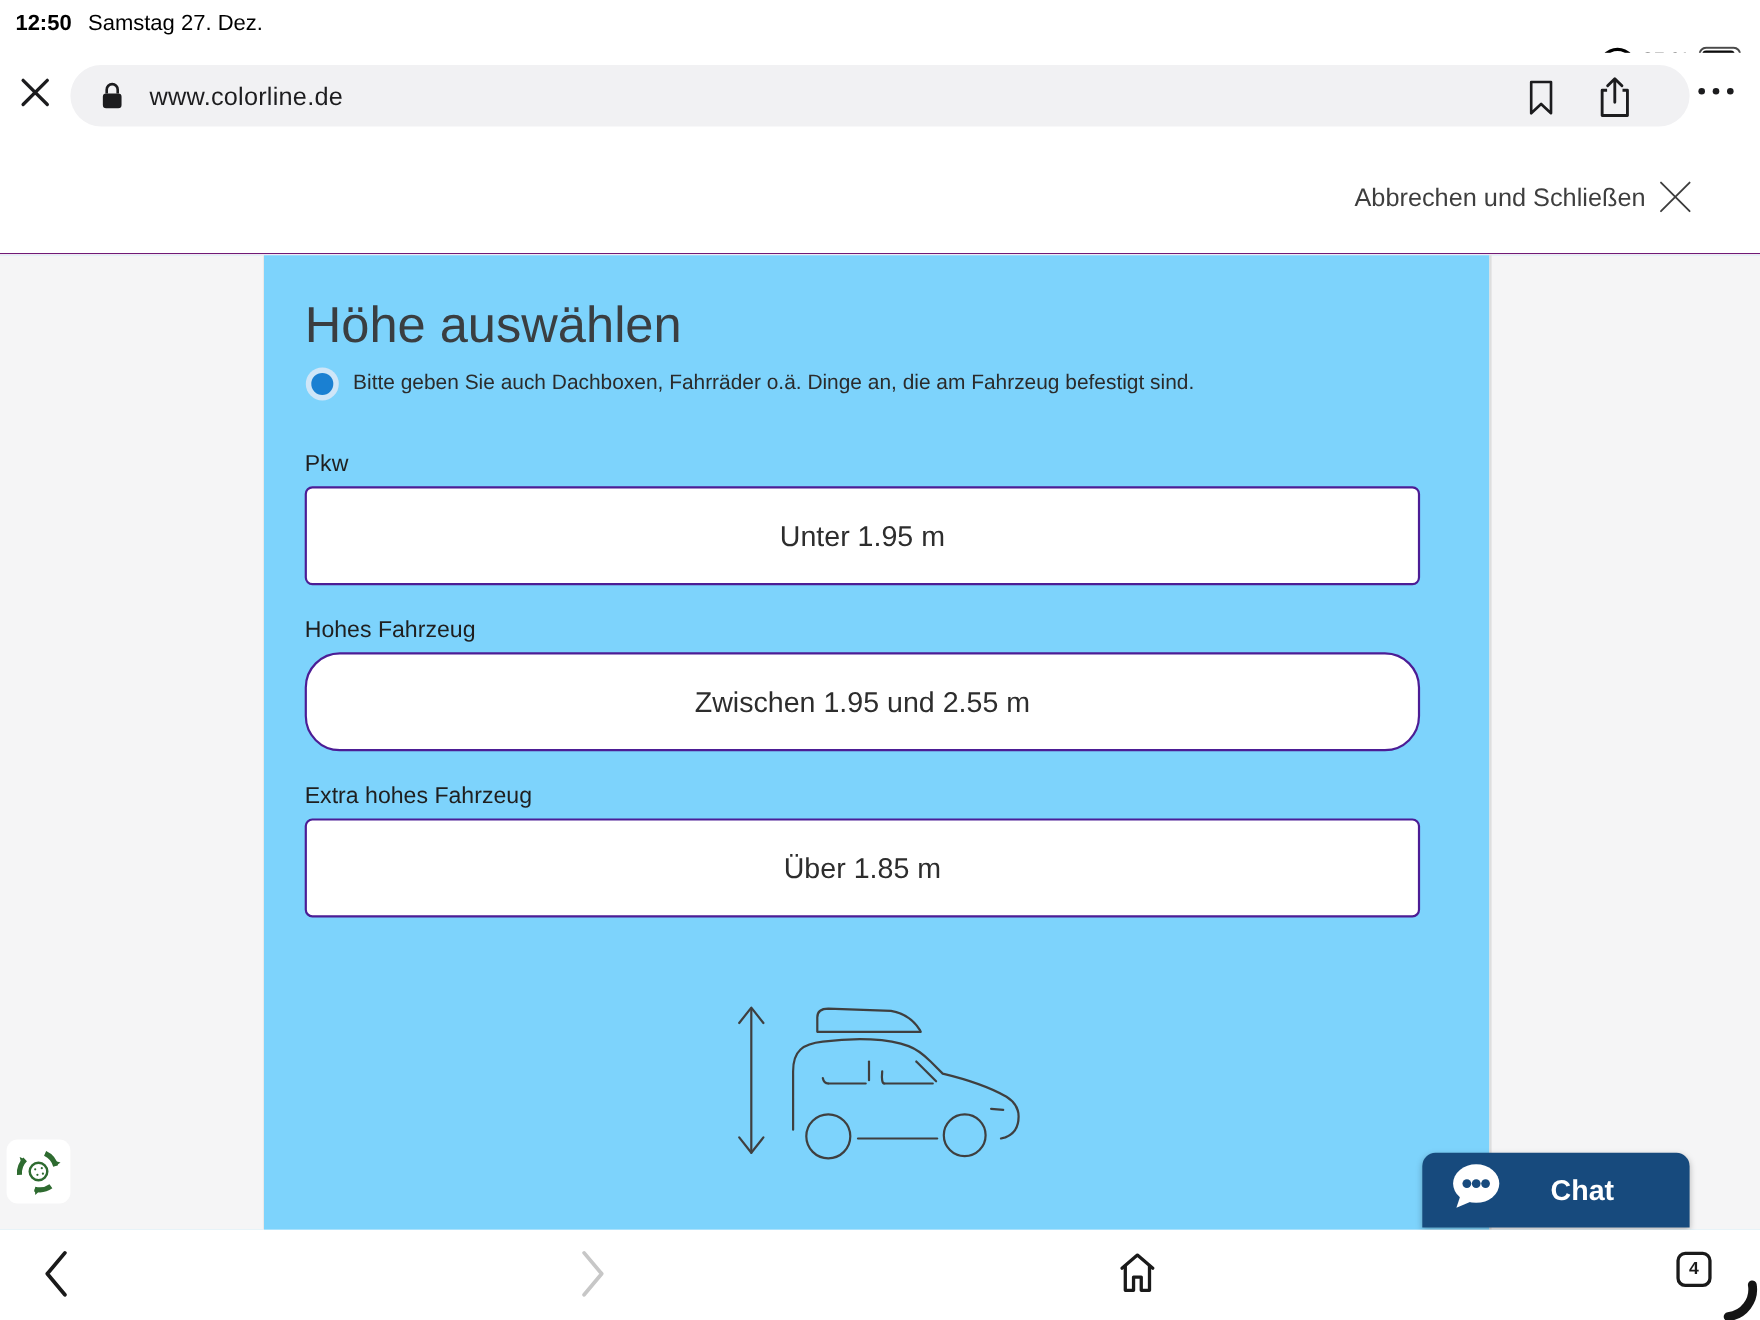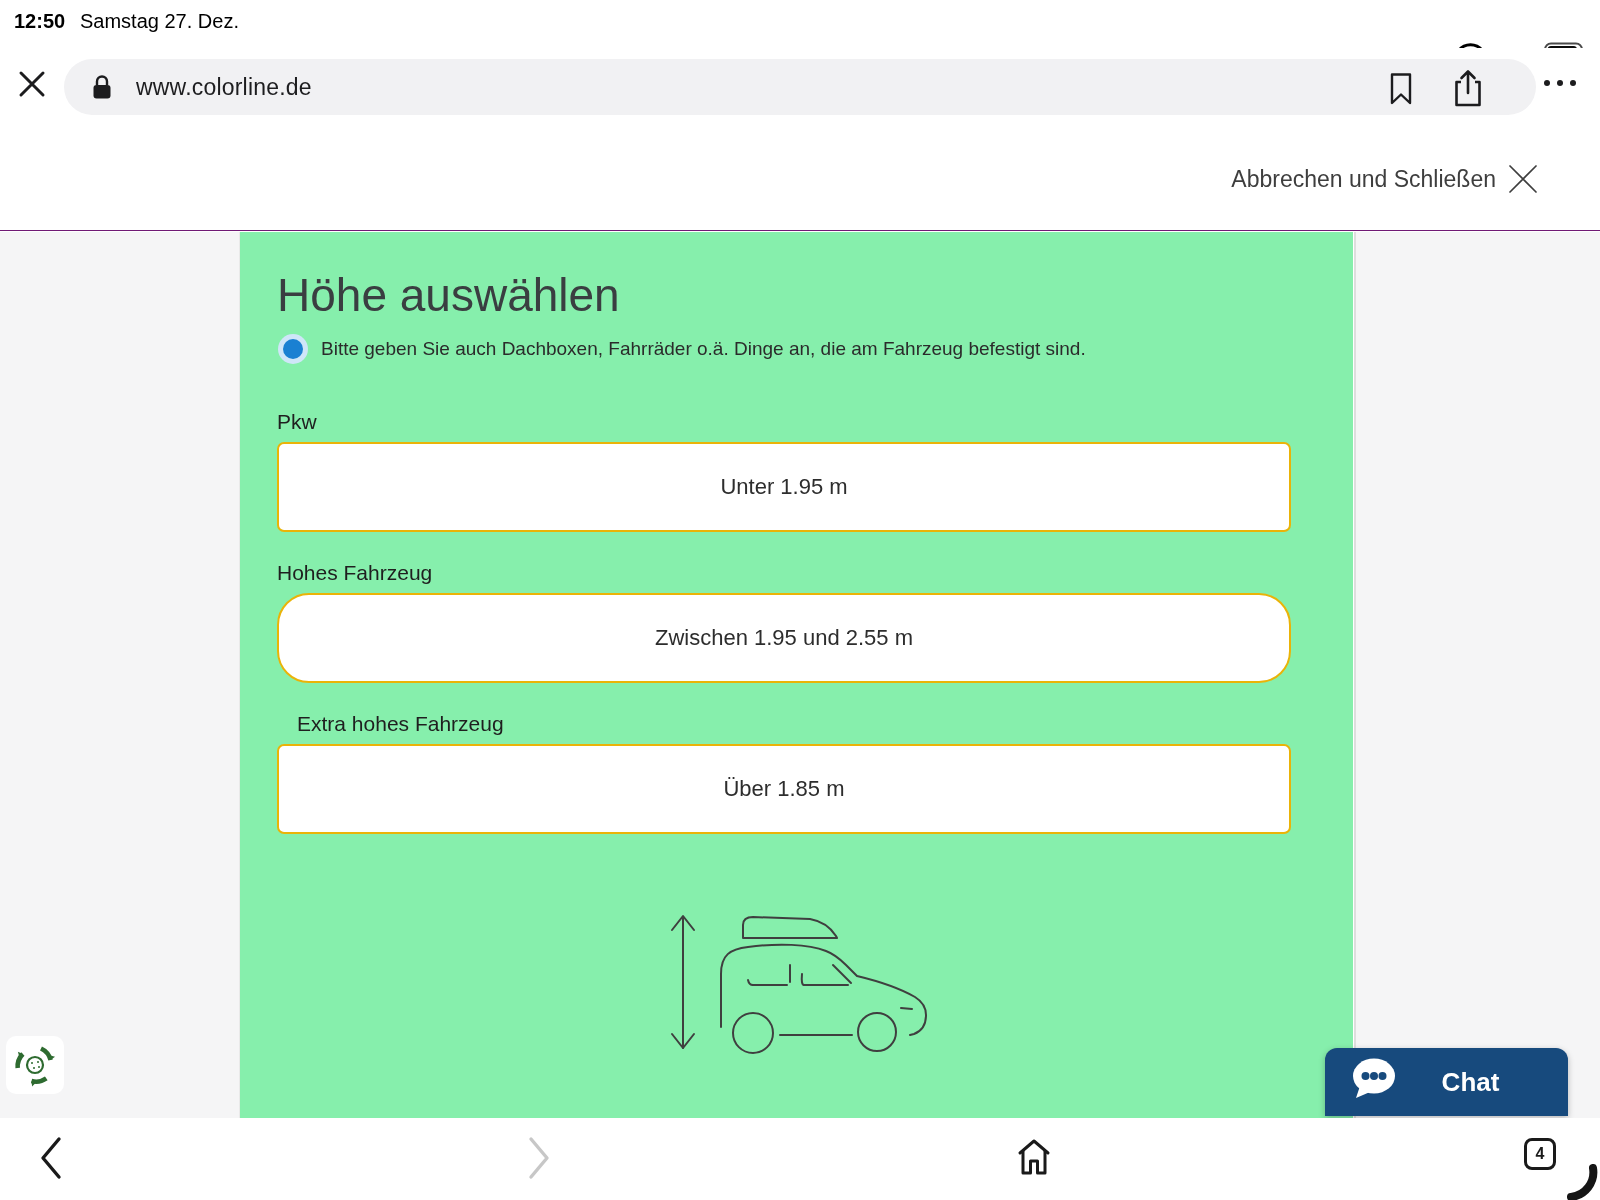--- a/index.html
+++ b/index.html
@@ -24,44 +24,44 @@
   .bb-bookmark { position:absolute; left:1388px; top:24px; }
   .bb-share { position:absolute; left:1450px; top:20px; }
   .bb-more { position:absolute; left:1544px; top:32px; display:flex; gap:7px; }
   .bb-more i { width:6px; height:6px; border-radius:50%; background:#1c1c1e; display:block; }
   
   .subheader { position:absolute; left:0; top:132px; width:1600px; height:99px; background:#fff;
                border-bottom:1px solid #701a75; }
   .dismiss-label { position:absolute; right:104px; top:34px; font-size:23px; color:#3e3e3e; cursor:pointer; }
   .dismiss-x { position:absolute; right:62px; top:32px; width:30px; height:30px; cursor:pointer; }
   
-  .band { position:absolute; left:0; top:232px; width:1353px; height:886px; background:#86efac; }
+  .band { position:absolute; left:0; top:232px; width:1600px; height:886px; background:#7dd3fc; }
   .side-left { position:absolute; left:0; top:0; width:240px; height:886px; background:#f5f5f6;
                border-right:1px solid #e9e9e9; }
   .side-right { position:absolute; left:1354px; top:0; width:246px; height:886px; background:#f5f5f6;
                 border-left:2px solid #dedede; }
   .modal-title { position:absolute; left:277px; top:36px; font-size:46px; color:#3a3e41; font-weight:400; }
   .info-row { position:absolute; left:283px; top:106px; display:flex; align-items:center; }
   .info-dot { width:20px; height:20px; border-radius:50%; background:#1a80d2;
               box-shadow:0 0 0 5px #cfe6f8; margin-right:18px; flex:none; }
   .info-text { font-size:19px; color:#2b2b2b; }
   .opt-label { position:absolute; left:277px; font-size:21px; color:#1f1f1f; }
   .opt-btn { position:absolute; left:277px; width:1014px; height:90px; background:#fff;
-             border:2px solid #eab308; border-radius:7px; display:flex; align-items:center;
-             justify-content:center; font-size:22px; color:#2d2d2d; cursor:pointer;
+             border:2px solid #4c1d95; border-radius:7px; display:flex; align-items:center;
+             justify-content:center; font-size:26px; color:#2d2d2d; cursor:pointer;
              font-family:"Liberation Sans", sans-serif; }
   .lbl1 { top:178px; } .btn1 { top:210px; }
   .lbl2 { top:329px; } .btn2 { top:361px;border-radius:32px; }
-  .lbl3 { top:480px;margin-left:20px; } .btn3 { top:512px; }
+  .lbl3 { top:480px; } .btn3 { top:512px; }
   .car-art { position:absolute; left:620px; top:638px; }
   
   .cookie-widget { position:absolute; left:6px; top:1036px; width:58px; height:58px; background:#fff;
                    border-radius:10px; display:flex; align-items:center; justify-content:center; cursor:pointer; }
   
-  .chat-btn { position:absolute; left:1325px; top:1048px; width:243px; height:68px;
+  .chat-btn { position:absolute; left:1293px; top:1048px; width:243px; height:68px;
               background:#174a7d; border-radius:12px 12px 0 0; display:flex; align-items:center;
               padding-left:22px; cursor:pointer; box-shadow:0 2px 6px rgba(0,0,0,.25); }
   .chat-label { flex:1; text-align:center; color:#ffffff; font-size:26px; font-weight:700;
                 padding-right:26px; }
   
   .bottombar { position:absolute; left:0; top:1118px; width:1600px; height:82px; background:#fff; }
   .nav-back { position:absolute; left:38px; top:18px; cursor:pointer; }
   .nav-fwd  { position:absolute; left:526px; top:18px; }
   .nav-home { position:absolute; left:1014px; top:18px; cursor:pointer; }
   .tab-badge { position:absolute; left:1524px; top:20px; width:32px; height:32px; border:3px solid #1a1a1a;

